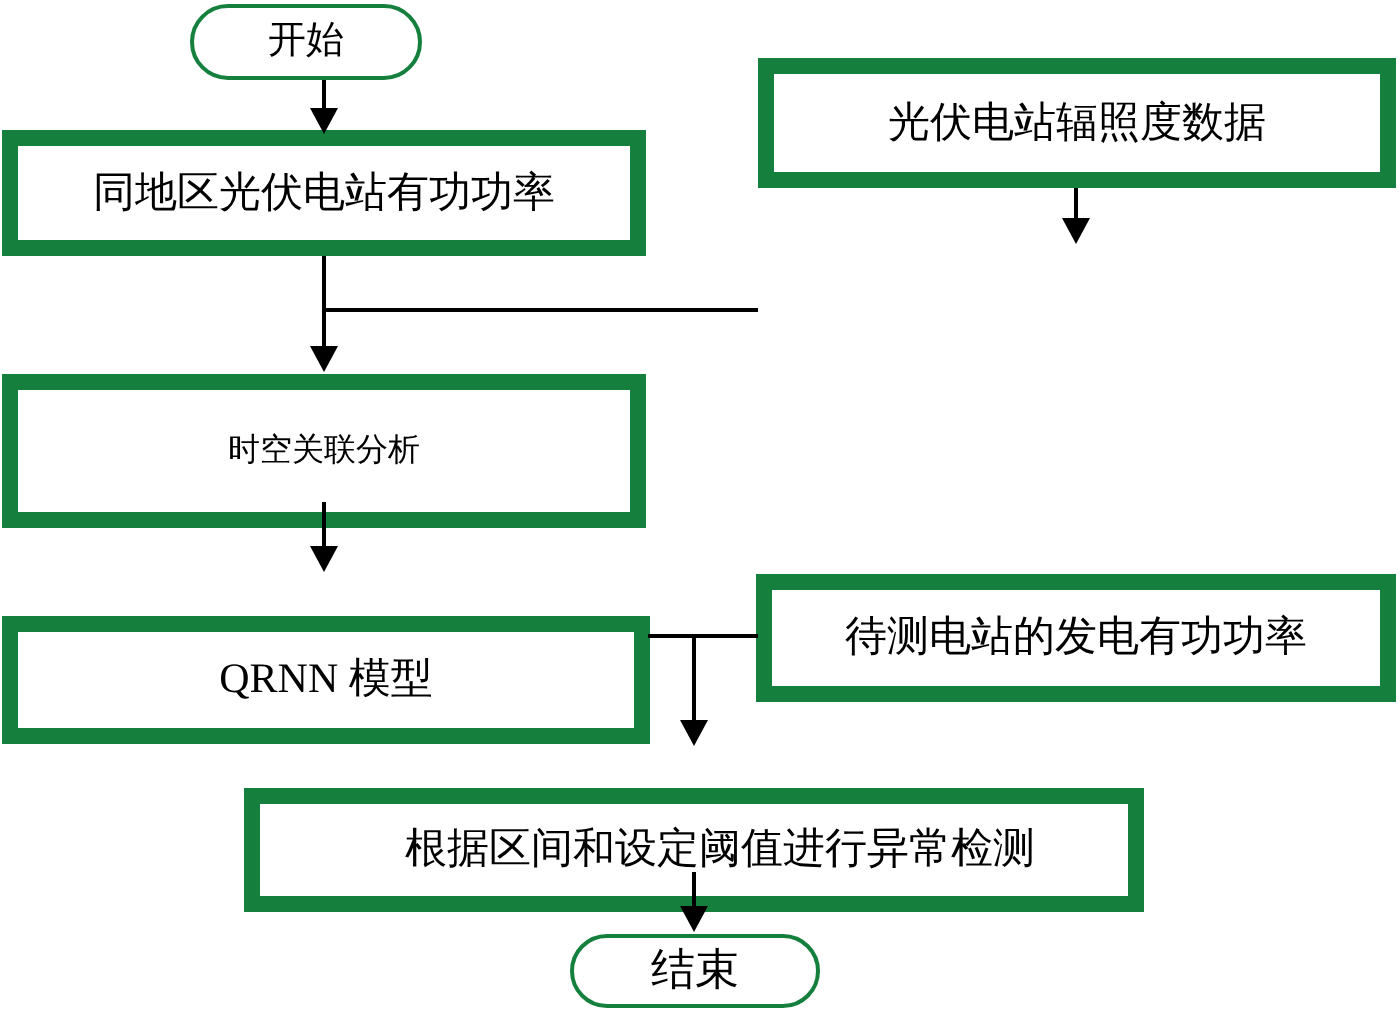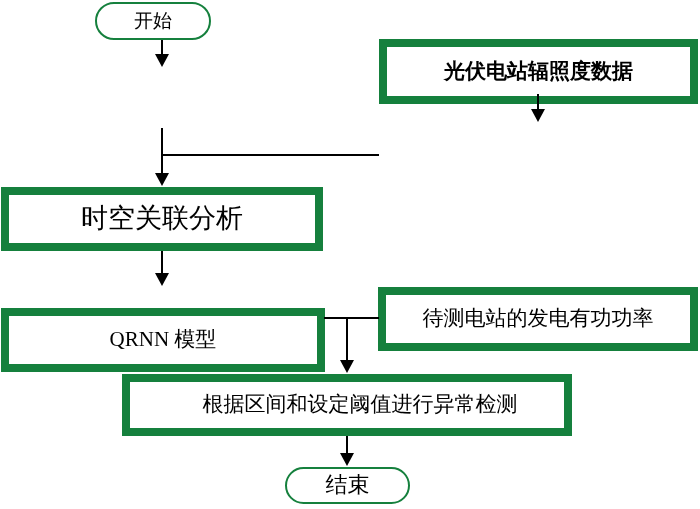--- a/index.html
+++ b/index.html
@@ -58,39 +58,42 @@
 </style>
 </head>
 <body>
 
 <div id="canvas">
 
   <div class="node terminator" style="left:95px; top:2px; width:116px; height:38px; font-size:19px;">
     <span class="label">开始</span>
   </div>
 
+  <div class="node" style="left:1px; top:65px; width:322px; height:63px; font-size:21px;">
+    <span class="label">同地区光伏电站有功功率</span>
+  </div>
 
-  <div class="node" style="left:379px; top:39px; width:319px; height:65px; font-size:21px;font-weight:bold;">
+  <div class="node" style="left:379px; top:29px; width:319px; height:65px; font-size:21px;">
     <span class="label">光伏电站辐照度数据</span>
   </div>
 
 
-  <div class="node" style="left:1px; top:187px; width:322px; height:64px; font-size:27px;">
+  <div class="node" style="left:1px; top:187px; width:322px; height:77px; font-size:16px;">
     <span class="label">时空关联分析</span>
   </div>
 
   <div class="node" style="left:1px; top:287px; width:324px; height:64px; font-size:21px;margin-top:21px;">
     <span class="label">QRNN 模型</span>
   </div>
 
   <div class="node" style="left:378px; top:287px; width:320px; height:64px; font-size:21px;text-align:center;">
     <span class="label">待测电站的发电有功功率</span>
   </div>
 
-  <div class="node" style="left:122px; top:374px; width:450px; height:62px; font-size:21px;padding-left:26px;">
+  <div class="node" style="left:122px; top:394px; width:450px; height:62px; font-size:21px;padding-left:26px;">
     <span class="label">根据区间和设定阈值进行异常检测</span>
   </div>
 
   <div class="node terminator" style="left:285px; top:467px; width:125px; height:37px; font-size:22px;">
     <span class="label">结束</span>
   </div>
 
   <div class="vline" style="left:161px; top:40px; height:16px;"></div>
   <div class="arrowhead" style="left:155px; top:54px;"></div>
 

